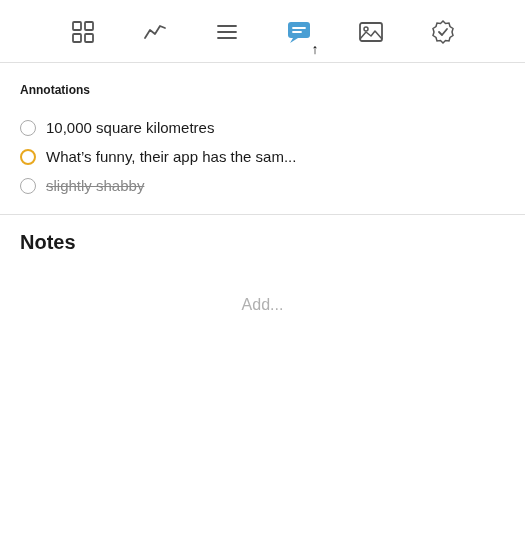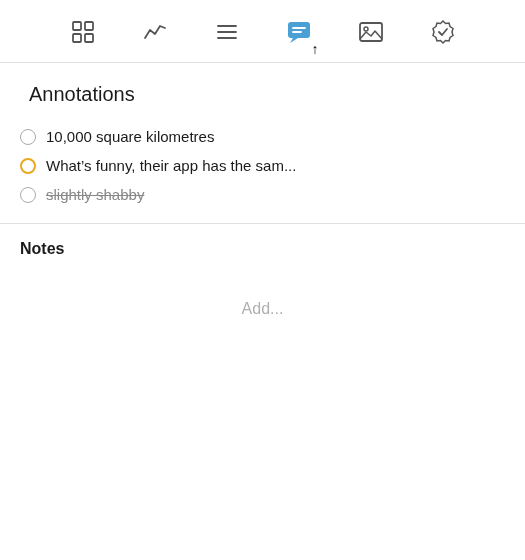--- a/index.html
+++ b/index.html
@@ -38,25 +38,24 @@
     .toolbar-icon svg {
       width: 28px;
       height: 28px;
     }
 
     .main-content {
       padding: 20px 20px 0 20px;
     }
 
     .section-title {
-      font-weight: 400;
-      font-size: 20px;
+      font-weight: 700;
+      font-size: 12px;
       color: #1a1a1a;
       margin-bottom: 16px;
-      margin-left: 9px;
     }
 
     .annotation-list {
       list-style: none;
       margin-bottom: 0;
       text-align: right;
     }
 
     .annotation-item {
       display: flex;
@@ -96,21 +95,21 @@
       background: #e0e0e0;
       margin: 14px 0 0 0;
     }
 
     .notes-section {
       padding: 16px 20px 0 20px;
     }
 
     .notes-title {
       font-weight: 700;
-      font-size: 16px;
+      font-size: 20px;
       color: #1a1a1a;
       margin-bottom: 16px;
     }
 
     .notes-area {
       margin-top: 42px;
       display: flex;
       justify-content: center;
       align-items: center;
       text-align: right;

